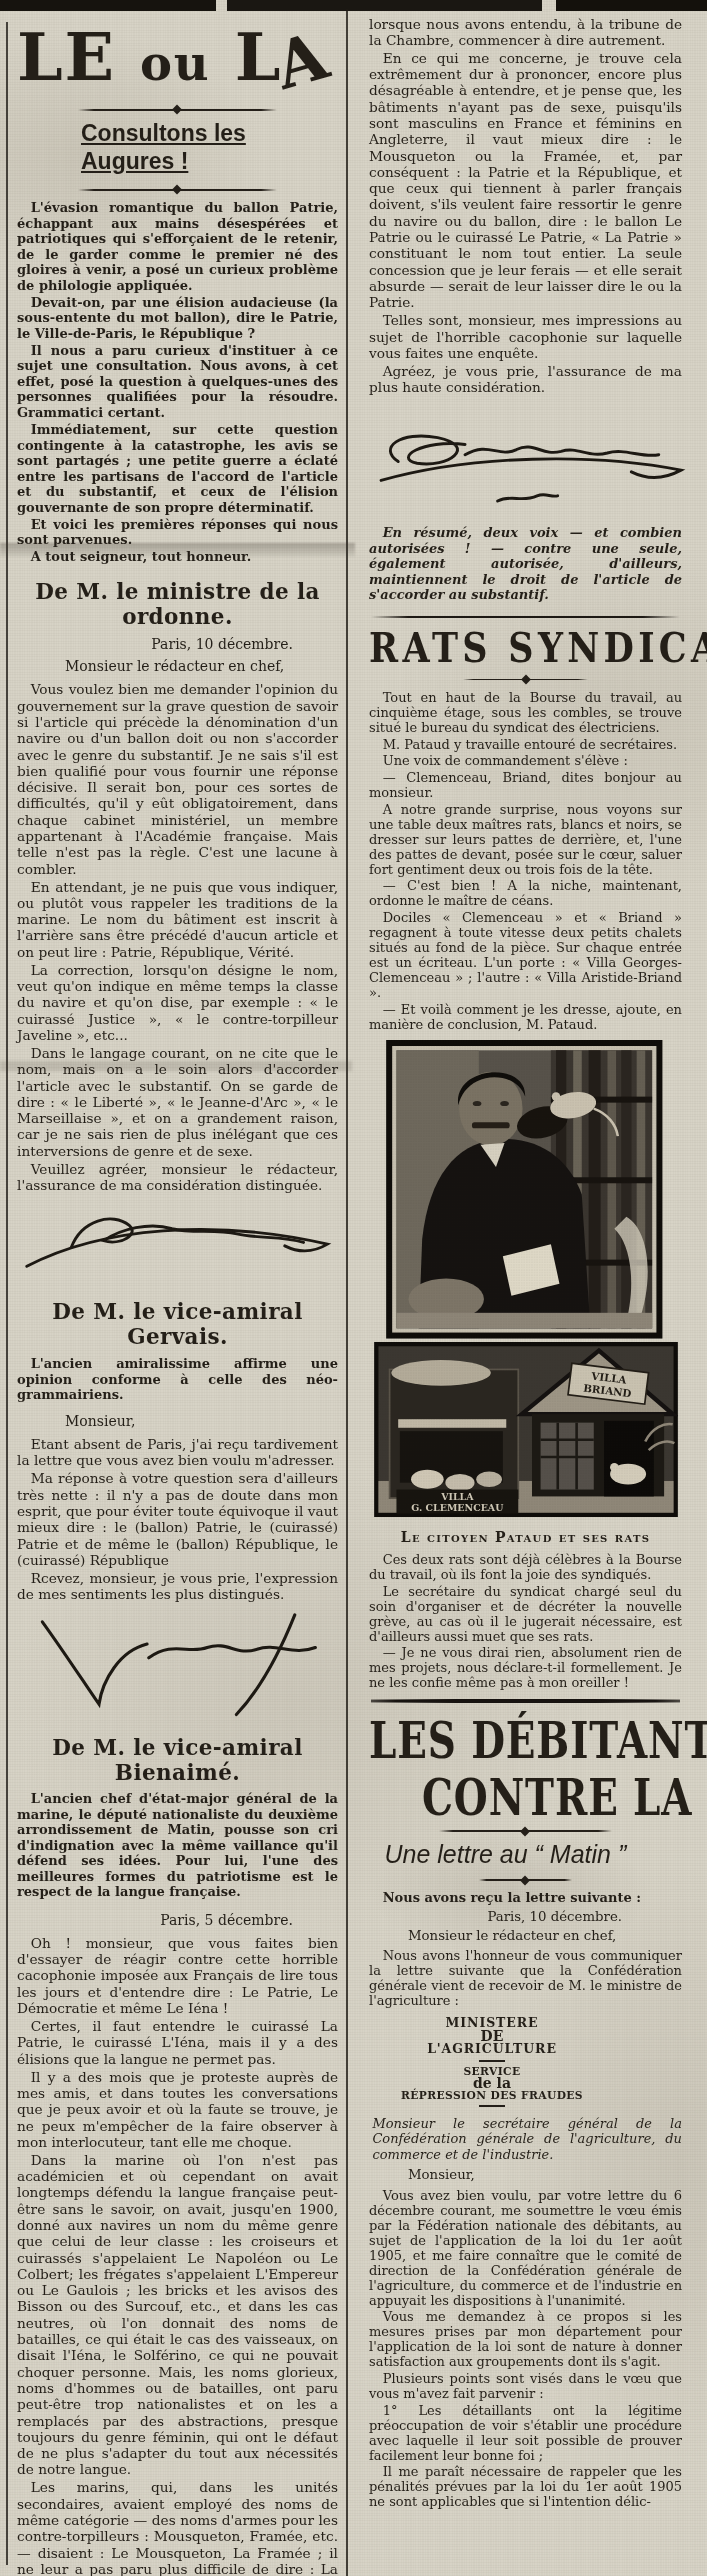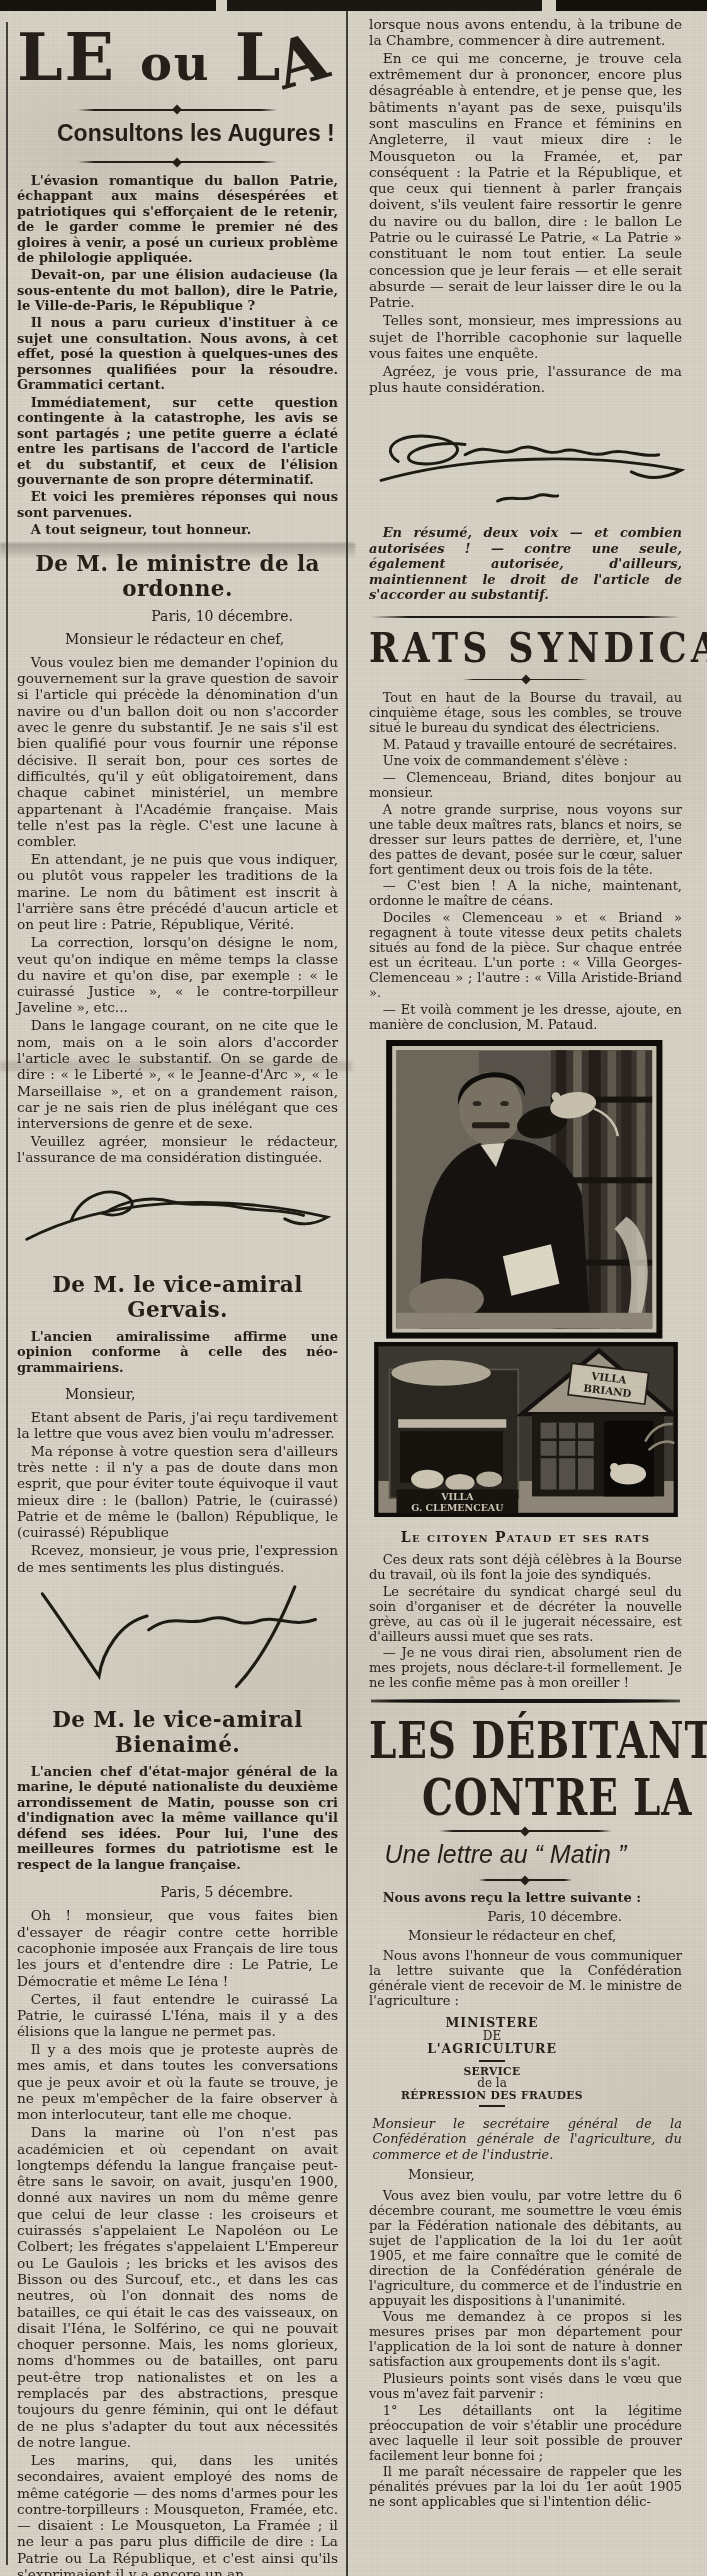--- a/index.html
+++ b/index.html
@@ -33,42 +33,42 @@
   .small .p, .p.small{font-size:13px;line-height:15px;}
   .lede{font-weight:bold;}
   .lede .p, .p.lede{font-size:13px;line-height:15.5px;}
 
   .main-head{font-weight:bold;font-size:65px;line-height:72px;letter-spacing:1.7px;text-align:left;white-space:nowrap;margin-top:5.2px;}
   .main-head .tiltA{display:inline-block;transform:rotate(-16deg) translateY(3.4px);margin-left:-6.9px;}
   .orn{position:relative;height:7.7px;margin:6.9px auto 6.9px auto;width:62%;}
   .orn::before{content:"";position:absolute;left:0;right:0;top:3.4px;height:1.7px;background:linear-gradient(90deg,transparent,#241f19 8%,#241f19 92%,transparent);}
   .orn::after{content:"";position:absolute;left:50%;top:0.9px;width:6.9px;height:6.9px;background:#241f19;transform:translateX(-50%) rotate(45deg);}
   .subhead{font-family:"Liberation Sans",sans-serif;font-weight:bold;font-size:23px;line-height:27.5px;margin:1.7px 0;}
-  .subhead.indent{margin-left:40px;}
+  .subhead.indent{margin-left:64px;text-decoration:underline;}
 
   .sec-head{font-weight:bold;font-size:21.5px;text-align:center;margin:13.7px 0 6.9px 0;letter-spacing:0.4px;}
   .dateline{text-align:right;padding-right:45px;font-size:14px;margin:5.2px 0 6.9px 0;}
   .salutation{margin:3.4px 0 6.9px 48px;font-size:14px;}
   .sig{display:block;margin:5.2px auto 0 auto;}
 
   .note{font-style:italic;font-weight:bold;font-size:13px;line-height:15.5px;text-align:justify;text-indent:13.7px;margin-top:12px;}
   .rule-heavy{height:4.3px;margin:8.6px 1.7px 6.9px 1.7px;background:radial-gradient(ellipse at center,#171310 0%,#171310 62%,transparent 100%);}
   .rule-taper{height:2.6px;margin:6.9px 1.7px 5.2px 1.7px;background:linear-gradient(90deg,transparent,#1d1914 12%,#1d1914 88%,transparent);}
 
   .rats-head{font-weight:bold;font-size:35px;line-height:38px;letter-spacing:4.3px;text-align:center;transform:scale(1,1.18);transform-origin:center top;margin:6.9px 0 8.6px 0;white-space:nowrap;}
   .photo-wrap{margin:8.6px auto 3.4px auto;width:304px;}
   .photo-caption{text-align:center;font-variant:small-caps;font-weight:bold;font-size:14px;letter-spacing:1.3px;margin:8.6px 0 6.9px 0;}
 
   .deb-head1{font-weight:bold;font-size:41px;line-height:43px;letter-spacing:0.9px;transform:scale(.95,1.22);transform-origin:left top;margin:12px 0 0 0;white-space:nowrap;}
   .deb-head2{font-weight:bold;font-size:41px;line-height:43px;letter-spacing:0.9px;transform:scale(.95,1.22);transform-origin:left top;margin:13.7px 0 12px 53px;white-space:nowrap;}
   .matin-head{font-family:"Liberation Sans",sans-serif;font-weight:normal;font-style:italic;font-size:25px;line-height:27.5px;text-align:left;margin:5.2px 0 1.7px 15.5px;white-space:nowrap;}
 
   .ministry{width:215px;margin:8.6px 0 8.6px 15.5px;text-align:center;}
   .min-big{font-weight:bold;font-size:12.5px;letter-spacing:0.9px;line-height:14.6px;}
-  .min-small{font-weight:normal;font-size:12px;line-height:11px;}
+  .min-small{font-weight:bold;font-size:14px;line-height:11px;}
   .min-mid{font-weight:bold;font-size:10.7px;letter-spacing:0.4px;line-height:13px;}
   .minrule{width:26px;height:1.7px;background:#241f19;margin:3.4px auto;}
   .address{font-style:italic;font-weight:normal;font-size:13px;line-height:15.5px;text-align:justify;margin:5.2px 0 5.2px 3.4px;}
 </style>
 </head>
 <body>
 
 <div id="page">
   <div class="topbar"></div>
   <div class="left-rule"></div>

